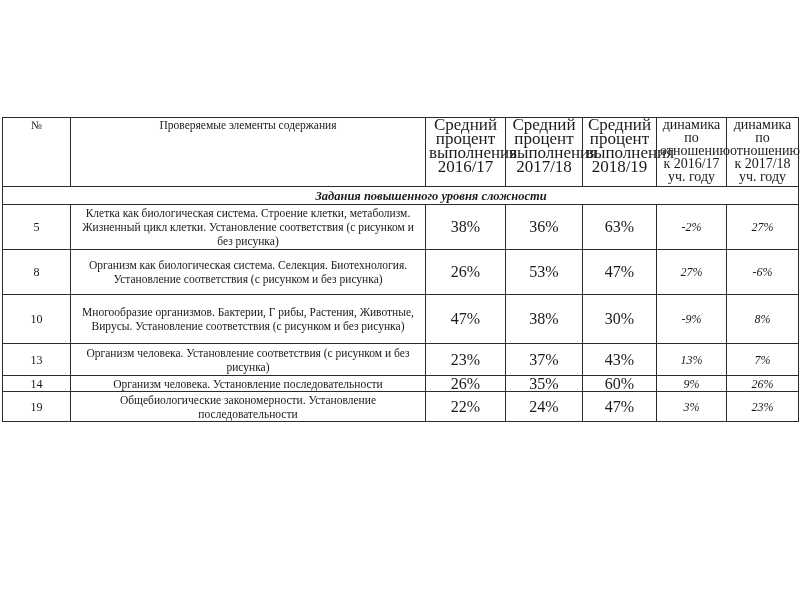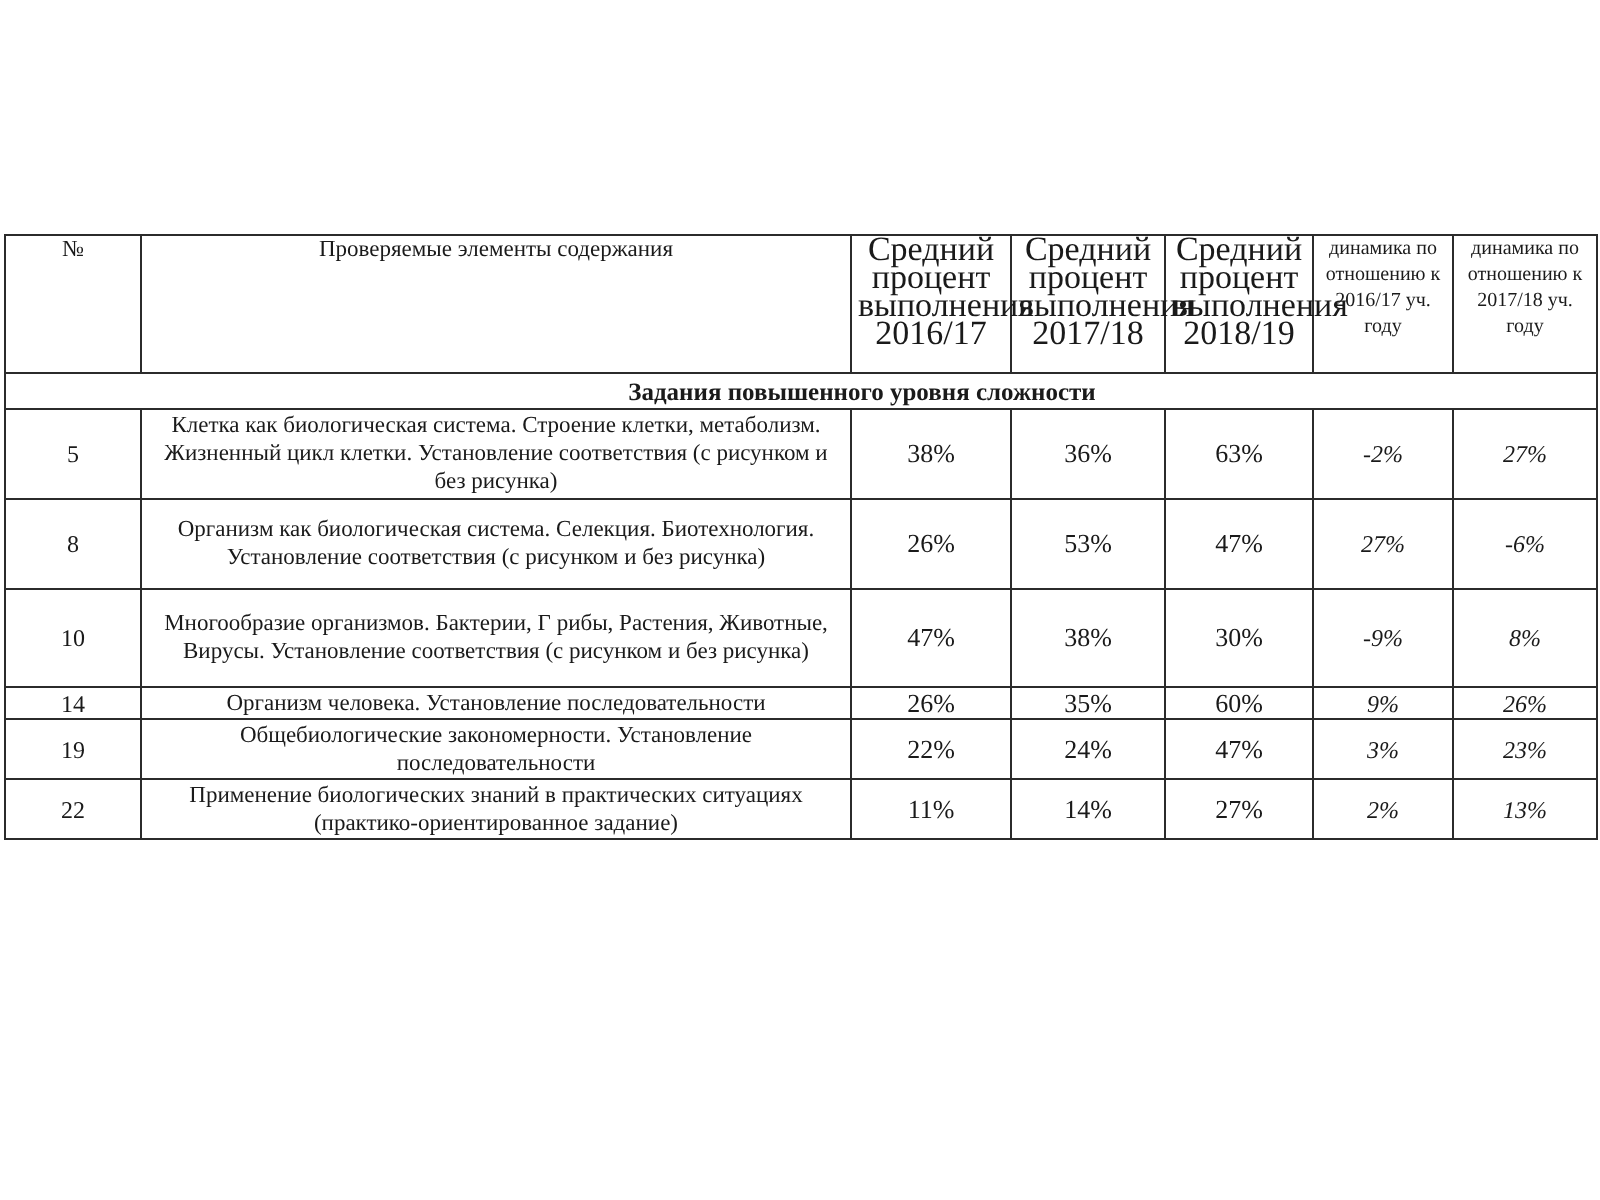--- a/index.html
+++ b/index.html
@@ -20,28 +20,28 @@
     font-size: 11.5px;
     line-height: 14px;
   }
   table.results td, table.results th {
     border: 1.5px solid #2b2b2b;
     text-align: center;
     padding: 0 3px;
     font-weight: normal;
   }
   th.hdr { vertical-align: top; padding-top: 3px; }
-  th.hdr-sm { vertical-align: top; padding-top: 2px; font-size: 10px; line-height: 13px; }
+  th.hdr-sm { vertical-align: top; padding-top: 2px; font-size: 14px; line-height: 13px; }
   th.hdr-num { font-size: 17px; line-height: 14px; padding-top: 6px; vertical-align: top; }
   tr.section td {
-    font-weight: bold;
+    font-style: italic; font-weight: bold;
     font-size: 12.5px; height: 17px;
     text-align: center; padding-left: 64px;
   }
-  td.num { font-size: 13px; }
+  td.num { font-size: 16px; }
   td.delta { font-style: italic; font-size: 12px; }
   td.idx { font-size: 12px; }
   td.desc { line-height: 14px; margin-left: 16px; }
 </style>
 </head>
 <body>
 
 <div class="page">
   <table class="results">
     <colgroup>
@@ -87,42 +87,42 @@
     </tr>
     <tr style="height:49px">
       <td class="idx">10</td>
       <td class="desc">Многообразие организмов. Бактерии, Г рибы, Растения, Животные, Вирусы. Установление соответствия (с рисунком и без рисунка)</td>
       <td class="num">47%</td>
       <td class="num">38%</td>
       <td class="num">30%</td>
       <td class="delta">-9%</td>
       <td class="delta">8%</td>
     </tr>
+    <tr style="height:32px">
+      <td class="idx">13</td>
+      <td class="desc">Организм человека. Установление соответствия (с рисунком и без рисунка)</td>
+      <td class="num">23%</td>
+      <td class="num">37%</td>
+      <td class="num">43%</td>
+      <td class="delta">13%</td>
+      <td class="delta">7%</td>
+    </tr>
     <tr style="height:16px">
       <td class="idx">14</td>
       <td class="desc">Организм человека. Установление последовательности</td>
       <td class="num">26%</td>
       <td class="num">35%</td>
       <td class="num">60%</td>
       <td class="delta">9%</td>
       <td class="delta">26%</td>
     </tr>
     <tr style="height:30px">
       <td class="idx">19</td>
       <td class="desc">Общебиологические закономерности. Установление последовательности</td>
       <td class="num">22%</td>
       <td class="num">24%</td>
       <td class="num">47%</td>
       <td class="delta">3%</td>
       <td class="delta">23%</td>
     </tr>
-    <tr style="height:30px">
-      <td class="idx">22</td>
-      <td class="desc">Применение биологических знаний в практических ситуациях (практико-ориентированное задание)</td>
-      <td class="num">11%</td>
-      <td class="num">14%</td>
-      <td class="num">27%</td>
-      <td class="delta">2%</td>
-      <td class="delta">13%</td>
-    </tr>
   </tbody>
     </table>
 </div>
 
 </body></html>

